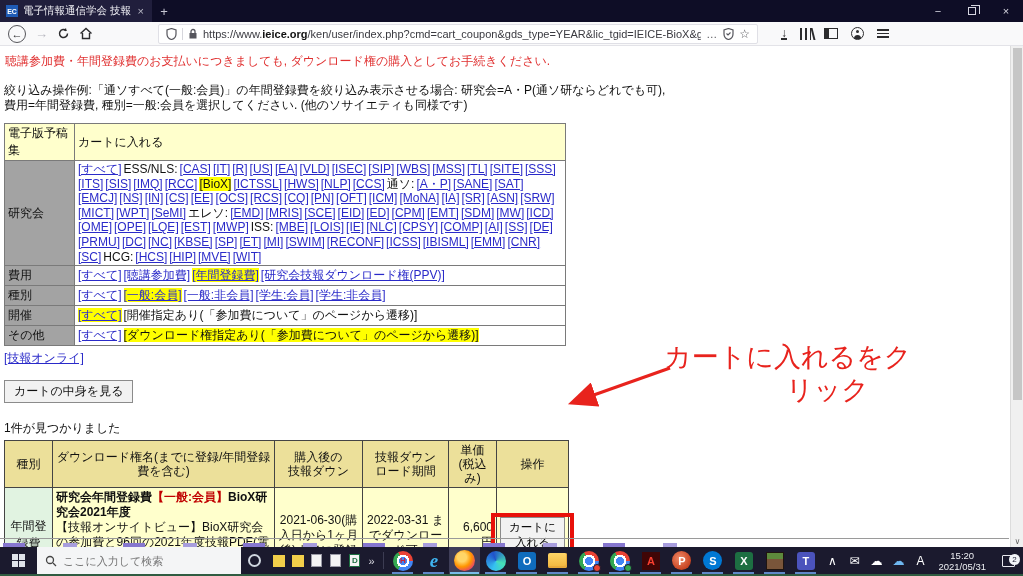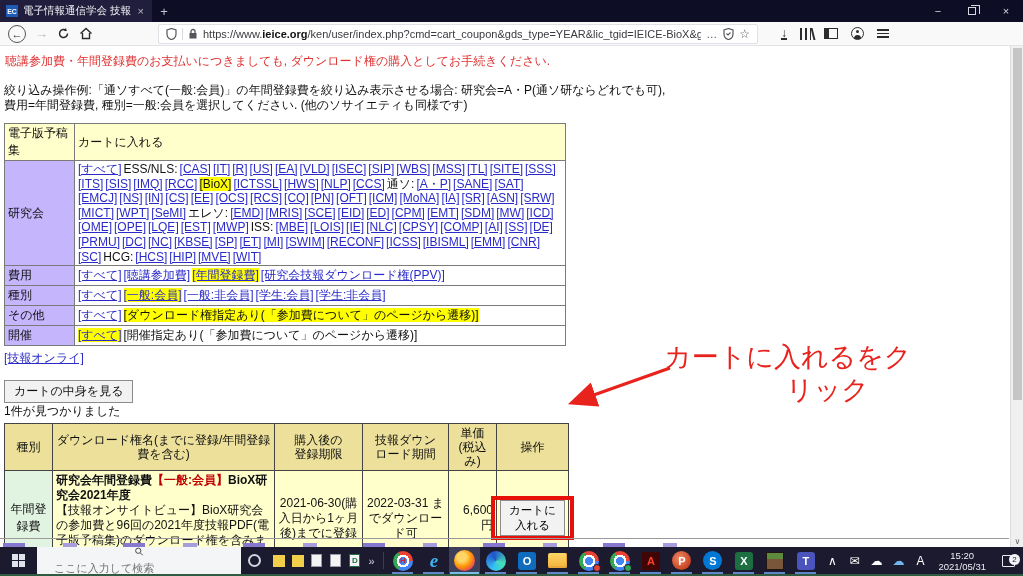--- a/index.html
+++ b/index.html
@@ -46,33 +46,33 @@
   
   .content { position:relative; height:501px; background:#fff; overflow:hidden; }
   .page { padding:7px 32px 0 4px; font-size:12px; color:#111; position:relative; height:100%; }
   .notice { color:#e03030; margin-left:1px; }
   .example { margin-top:13px; line-height:15px; }
 
   table { border-collapse:collapse; }
   .filter-table { margin-top:10px; width:562px; font-size:12px; }
   .filter-table td, .filter-table th { border:1px solid #7a7a7a; padding:1px 3px; vertical-align:middle; text-align:left; font-weight:normal; }
   .filter-table th { background:#ffffcc; }
-  .f-label { width:70px; background:#c4b5fd; }
+  .f-label { width:70px; background:#a3a3a3; }
   .f-cond { line-height:14.6px; }
   .tk { margin-right:2px; white-space:nowrap; }
   .tk-l { color:#2a2ac9; text-decoration:underline; }
   .tk-sl { color:#2a2ac9; text-decoration:underline; background:#ffff00; }
   .tk-s { color:#101010; background:#ffff00; }
   .tk-t { color:#101010; }
   .blue-link { color:#2a2ac9; text-decoration:underline; }
   .clear-link { display:inline-block; margin-top:4px; }
 
   .gray-btn { margin-top:13px; font-size:12px; background:#f2f2f2; border:1px solid #8b8b8b; padding:2px 9px;
     color:#111; font-family:inherit; display:inline-block; }
-  .found { }
+  .found { margin-top:17px; }
 
   .results-table { margin-top:3px; width:564px; table-layout:fixed; font-size:12px; }
   .results-table th, .results-table td { border:1px solid #444; padding:2px 3px; }
   .results-table th { background:#ece09a; font-weight:normal; text-align:center; white-space:pre-line; line-height:14px; }
   .r-type { background:#e1f3e1; text-align:center; vertical-align:middle; }
   .r-name { background:#ffffcc; text-align:left; vertical-align:top; line-height:15px; padding:2px 4px; }
   .r-name .bold { font-weight:bold; }
   .r-name .red { font-weight:bold; color:#c00000; }
   .r-cell { background:#ffffcc; text-align:center; vertical-align:middle; line-height:15px; }
   .r-price { background:#ffffcc; text-align:right; vertical-align:middle; padding-right:5px; }
@@ -91,21 +91,21 @@
 
   .scrollbar { position:absolute; right:0; top:0; bottom:0; width:13px; background:#f0f0f0; border-left:1px solid #dcdcdc; }
   .scroll-thumb { position:absolute; top:2px; left:2px; width:9px; height:352px; background:#c6c6c6; }
   .scroll-down { position:absolute; bottom:1px; left:0; width:13px; text-align:center; font-size:8px; color:#606060; }
 
   
   .taskbar { height:27px; background:#1b1a2e; display:flex; align-items:stretch; color:#e8e8ee; }
   .start { width:42px; display:flex; align-items:center; justify-content:center; }
   .win-logo { display:grid; grid-template-columns:6px 6px; grid-template-rows:6px 6px; gap:1px; }
   .win-logo div { background:#dfe3ea; }
-  .tb-search { width:228px; background:#f4f5f6; display:flex; align-items:center; gap:6px; padding:0 8px;flex-direction:column; }
+  .tb-search { width:228px; background:#f4f5f6; display:flex; align-items:center; gap:6px; padding:0 8px; }
   .tb-search input { border:none; outline:none; background:transparent; font-size:11px; color:#333; width:170px; font-family:inherit; }
   .cortana { width:30px; display:flex; align-items:center; justify-content:center; }
   .cortana-ring { width:13px; height:13px; border:2px solid #cfd6df; border-radius:50%; }
   .pins { display:flex; align-items:stretch; margin-left:2px; }
   .tb-pin { width:19px; display:flex; align-items:center; justify-content:center; }
   .overflow-btn { width:16px; display:flex; align-items:center; justify-content:center; color:#d8d8e0; font-size:11px; }
   .tb-div { width:1px; background:#3c3c52; margin:5px 4px; }
   .apps { display:flex; align-items:stretch; }
   .tb-app { width:31px; display:flex; align-items:center; justify-content:center; position:relative; }
   .tb-app:after { content:""; position:absolute; bottom:0; left:5px; right:5px; height:2px; background:#5f87c8; }
@@ -232,26 +232,26 @@
       </tr>
       <tr>
         <td class="f-label">費用</td>
         <td class="f-cond"><span class="tk tk-l">[すべて]</span><span class="tk tk-l">[聴講参加費]</span><span class="tk tk-sl">[年間登録費]</span><span class="tk tk-l">[研究会技報ダウンロード権(PPV)]</span></td>
       </tr>
       <tr>
         <td class="f-label">種別</td>
         <td class="f-cond"><span class="tk tk-l">[すべて]</span><span class="tk tk-sl">[一般:会員]</span><span class="tk tk-l">[一般:非会員]</span><span class="tk tk-l">[学生:会員]</span><span class="tk tk-l">[学生:非会員]</span></td>
       </tr>
       <tr>
+        <td class="f-label">開催</td>
+        <td class="f-cond"><span class="tk tk-sl">[すべて]</span><span class="tk tk-t">[開催指定あり(「参加費について」のページから遷移)]</span></td>
+      </tr>
+      <tr>
         <td class="f-label">その他</td>
         <td class="f-cond"><span class="tk tk-l">[すべて]</span><span class="tk tk-s">[ダウンロード権指定あり(「参加費について」のページから遷移)]</span></td>
-      </tr>
-      <tr>
-        <td class="f-label">開催</td>
-        <td class="f-cond"><span class="tk tk-sl">[すべて]</span><span class="tk tk-t">[開催指定あり(「参加費について」のページから遷移)]</span></td>
       </tr>
     </tbody>
       </table>
 
     <a class="blue-link clear-link">[技報オンライ]</a><br>
 
     <button class="gray-btn">カートの中身を見る</button>
 
     <div class="found">1件が見つかりました</div>
 
@@ -262,21 +262,21 @@
           <col style="width:88px">
           <col style="width:86px">
           <col style="width:48px">
           <col style="width:72px">
         </colgroup>
       <tbody>
           <tr>
         <th>種別</th>
         <th>ダウンロード権名(までに登録/年間登録費を含む)</th>
         <th>購入後の
-登録期限</th>
+技報ダウン</th>
         <th>技報ダウン
 ロード期間</th>
         <th>単価
 (税込み)</th>
         <th>操作</th>
       </tr>
       <tr>
         <td class="r-type">年間登録費</td>
         <td class="r-name">
           <span class="bold">研究会年間登録費</span><span class="red">【一般:会員】</span><span class="bold">BioX研究会2021年度</span>

